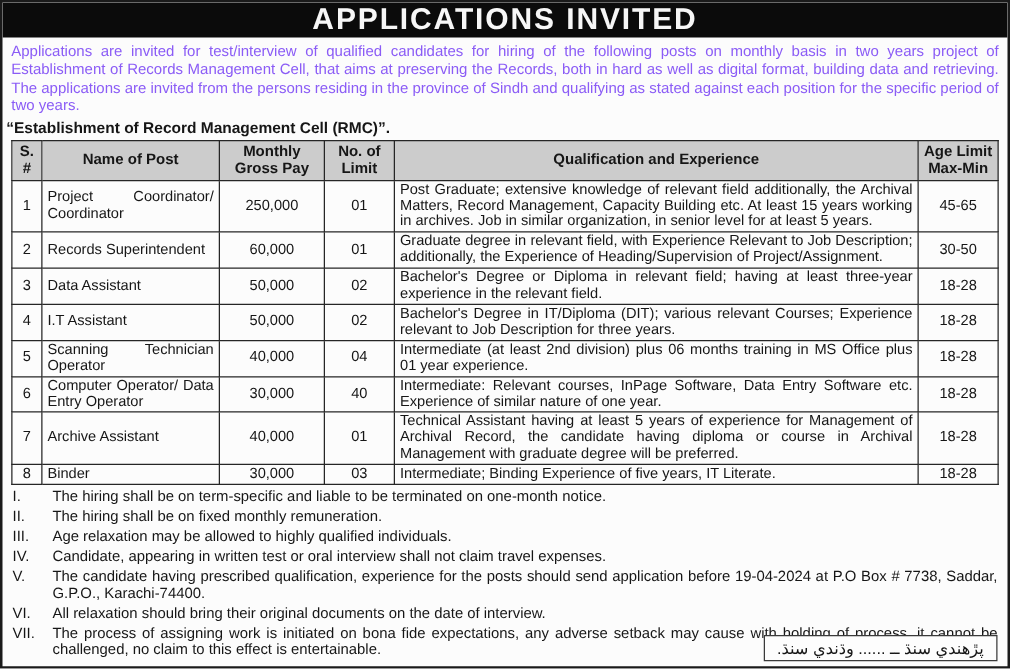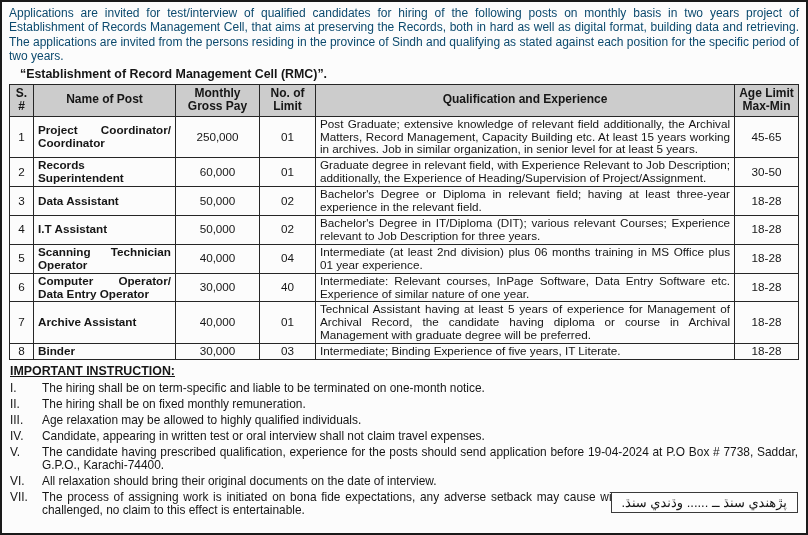--- a/index.html
+++ b/index.html
@@ -33,24 +33,24 @@
     font-weight: bold;
     font-size: 24px;
     line-height: 28px;
     letter-spacing: 1.5px;
   }
   .intro {
     padding: 4px 7px 2px 7px;
     font-size: 12px;
     line-height: 14.4px;
     text-align: justify;
-    color: #0c4a6e;
+    color: #8b5cf6;
   }
   .subheading {
-    padding: 1px 7px 3px 18px;
+    padding: 1px 7px 3px 3px;
     font-size: 12.4px;
     font-weight: bold;
   }
   table.posts {
     border-collapse: collapse;
     margin: 0 7px;
     width: 790px;
     table-layout: fixed;
   }
   table.posts th, table.posts td {
@@ -68,21 +68,21 @@
     font-size: 12px;
     text-align: center;
     white-space: pre-line;
     line-height: 13.5px;
     padding: 2px 2px;
   }
   td.c-sno   { text-align: center; }
   td.c-pay   { text-align: center; }
   td.c-count { text-align: center; }
   td.c-age   { text-align: center; }
-  td.c-post  { text-align: justify; font-weight: bold; }
+  td.c-post  { text-align: justify; }
   td.c-qual  { text-align: justify; }
   .instructions {
     padding: 3px 8px 0 8px;
   }
   .instructions-heading {
     font-size: 12.4px;
     font-weight: bold;
     text-decoration: underline;
     margin: 1px 0 4px 0;
   }
@@ -96,36 +96,39 @@
     width: 32px;
     flex-shrink: 0;
   }
   .instr-text {
     flex: 1;
     text-align: justify;
   }
   .slogan-box {
     position: absolute;
     right: 8px;
-    bottom: 20px;
+    bottom: 4px;
     border: 1.4px solid #3a3a3a;
     background: #fdfdfd;
     padding: 2px 10px;
     font-size: 13px;
     direction: rtl;
     min-width: 140px;
     text-align: center;
   }
 </style>
 </head>
 <body>
 
 <div class="page">
   <div class="ad">
 
+    <div class="title-bar">
+      <span>APPLICATIONS INVITED</span>
+    </div>
 
     <div class="intro">Applications are invited for test/interview of qualified candidates for hiring of the following posts on monthly basis in two years project of Establishment of Records Management Cell, that aims at preserving the Records, both in hard as well as digital format, building data and retrieving. The applications are invited from the persons residing in the province of Sindh and qualifying as stated against each position for the specific period of two years.</div>
 
     <div class="subheading">“Establishment of Record Management Cell (RMC)”.</div>
 
     <table class="posts">
       <colgroup>
         <col style="width:24px">
         <col style="width:142px">
         <col style="width:84px">
@@ -209,21 +212,20 @@
           <td class="c-post">Binder</td>
           <td class="c-pay">30,000</td>
           <td class="c-count">03</td>
           <td class="c-qual">Intermediate; Binding Experience of five years, IT Literate.</td>
           <td class="c-age">18-28</td>
         </tr>
       </tbody>
     </table>
 
     <div class="instructions">
-      <div class="instructions-heading">IMPORTANT INSTRUCTION:</div>
 
       <div class="instr-item">
         <span class="instr-num">I.</span>
         <span class="instr-text">The hiring shall be on term-specific and liable to be terminated on one-month notice.</span>
       </div>
       <div class="instr-item">
         <span class="instr-num">II.</span>
         <span class="instr-text">The hiring shall be on fixed monthly remuneration.</span>
       </div>
       <div class="instr-item">

